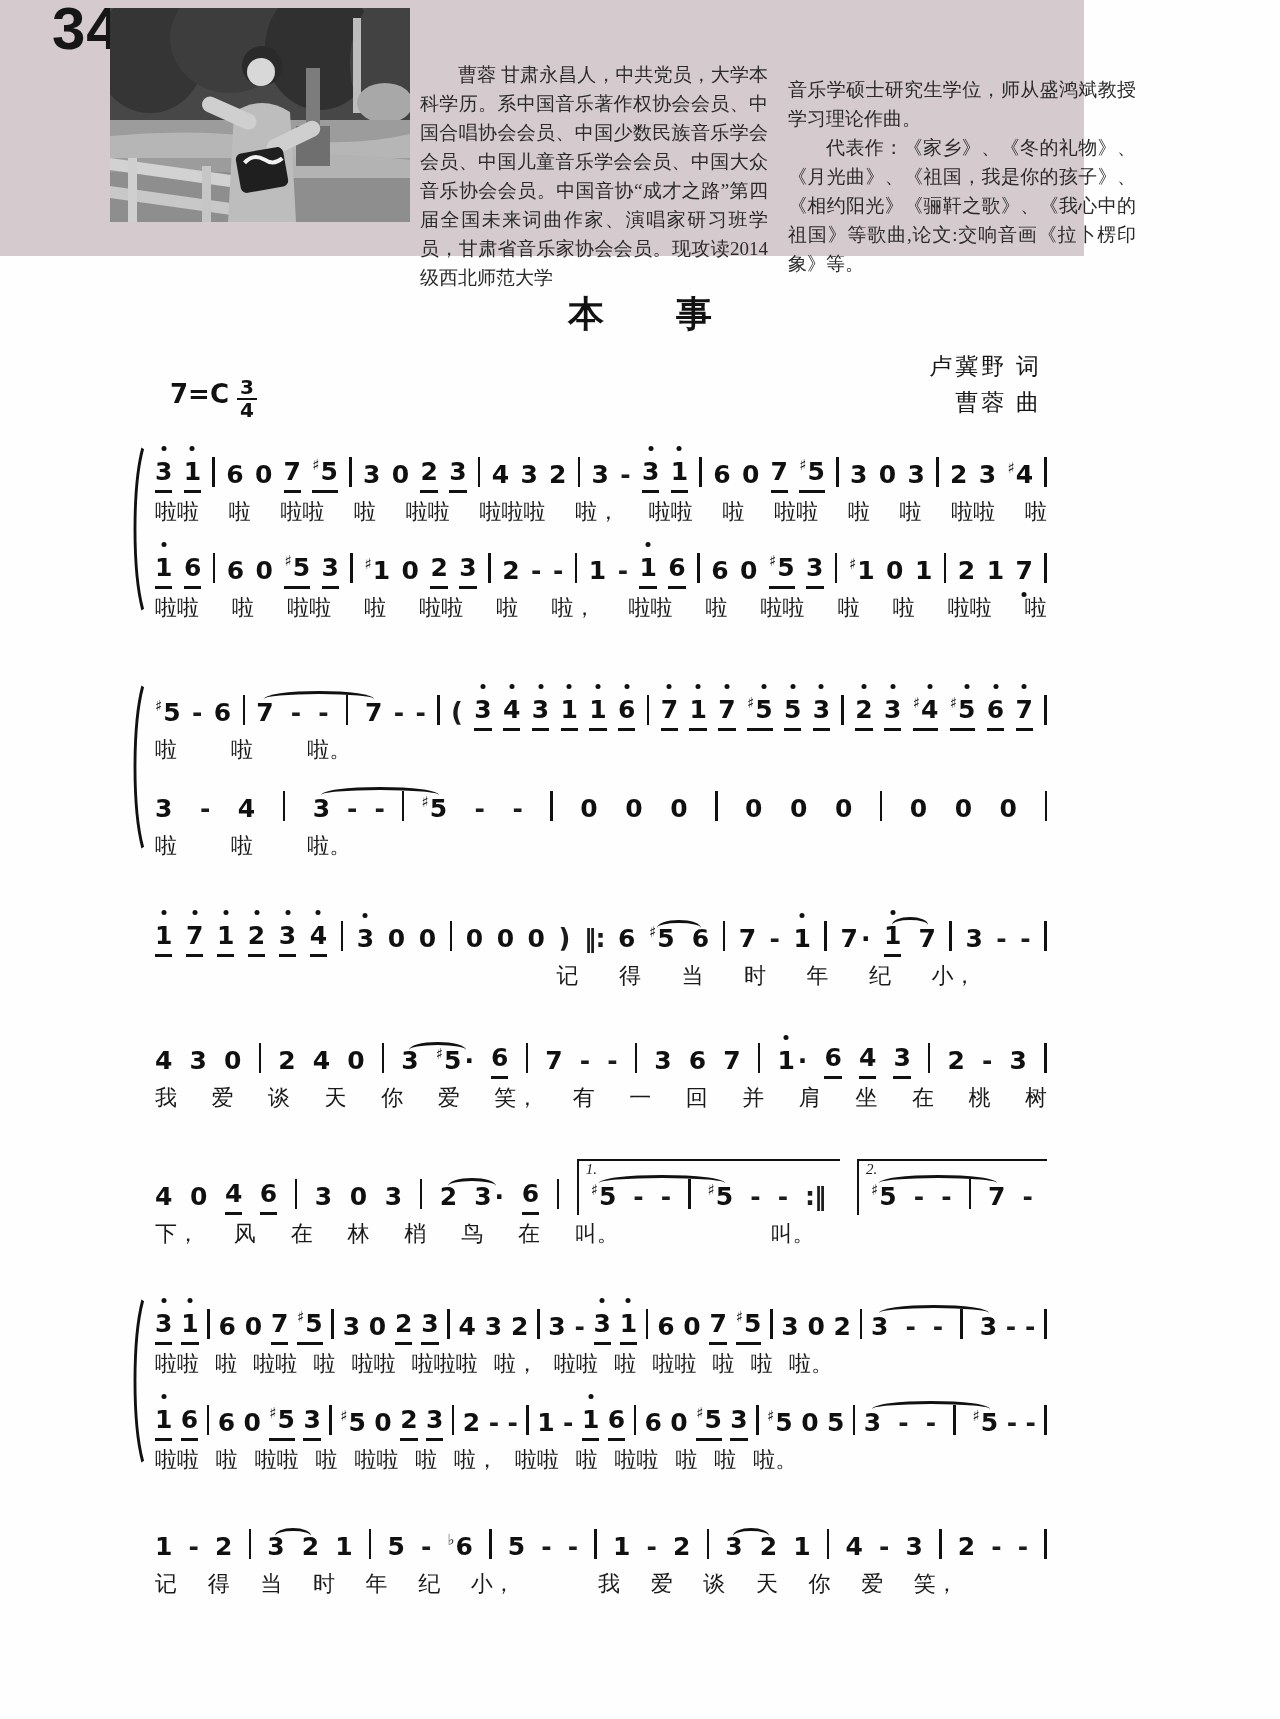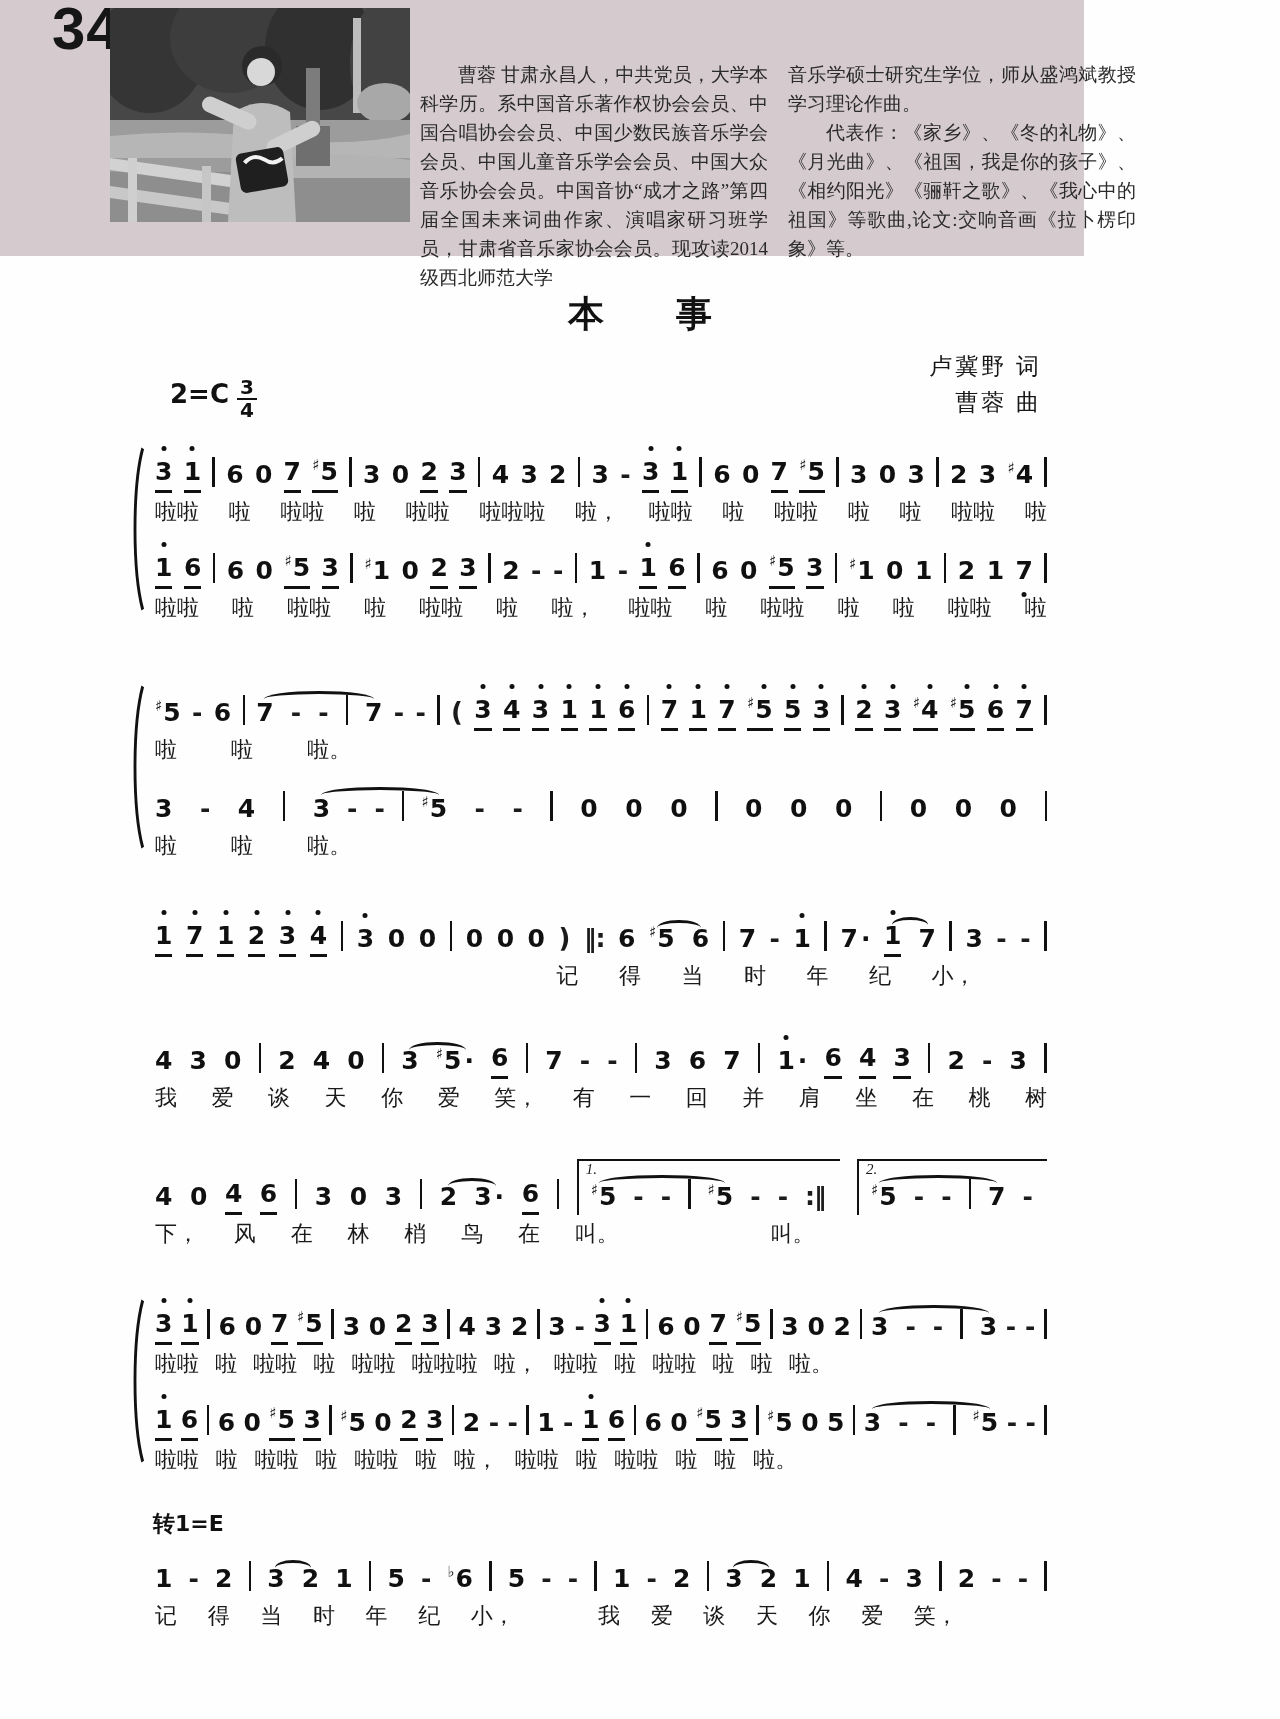--- a/index.html
+++ b/index.html
@@ -3,21 +3,21 @@
 <meta charset="utf-8">
 <style>
   html,body{margin:0;padding:0;}
   body{width:1280px;height:1719px;overflow:hidden;background:#fefefe;font-family:"Liberation Serif",serif;color:#1b1b1b;}
   
   .band{position:relative;width:1084px;height:256px;background:#d5cbce;}
   .page-num{position:absolute;left:52px;top:-6px;font:600 60px "Liberation Sans",sans-serif;color:#161616;letter-spacing:1px;}
   .photo{position:absolute;left:110px;top:8px;width:300px;height:214px;background:#8f8f8f;overflow:hidden;}
   .photo svg{display:block;width:100%;height:100%;}
   .band-title{position:absolute;left:420px;top:6px;width:716px;text-align:center;font:900 40px "Liberation Sans",sans-serif;color:#141414;letter-spacing:3px;}
-  .bio{position:absolute;left:420px;top:60px;width:716px;display:flex;gap:20px;}
+  .bio{position:absolute;left:420px;top:60px;width:716px;display:flex;gap:20px;align-items:center;}
   .bio .col{flex:1;font:19px/29px "Liberation Serif",serif;color:#2a2a2a;text-align:justify;}
   .bio p{margin:0;}
   .bio .ind{text-indent:2em;}
   
   .song-title{margin-top:34px;text-align:center;font:700 36px "Liberation Serif",serif;color:#111;}
   .meta{position:relative;height:84px;margin-top:14px;}
   .keysig{position:absolute;left:170px;top:26px;display:flex;align-items:flex-start;font:700 26px "DejaVu Sans",sans-serif;color:#111;}
   .frac{display:inline-flex;flex-direction:column;align-items:center;font:700 20px "DejaVu Sans",sans-serif;line-height:1.05;margin-left:8px;transform:translateY(-2px);}
   .frac .num{border-bottom:2px solid #111;padding:0 3px;}
   .credits{position:absolute;right:238px;top:-4px;text-align:right;font:400 23px "Liberation Serif",serif;line-height:36px;color:#161616;letter-spacing:3px;}
@@ -87,21 +87,21 @@
       <p>音乐学硕士研究生学位，师从盛鸿斌教授学习理论作曲。</p>
       <p class="ind">代表作：《家乡》、《冬的礼物》、《月光曲》、《祖国，我是你的孩子》、《相约阳光》《骊靬之歌》、《我心中的祖国》等歌曲,论文:交响音画《拉卜楞印象》等。</p>
     </div>
   </div>
 </div>
 
 <div class="song-title">本　　事</div>
 
 <div class="meta">
   <div class="keysig">
-    <span>2=C</span>
+    <span>7=C</span>
     <span class="frac">
       <span class="num">3</span>
       <span>4</span>
     </span>
   </div>
   <div class="credits">
     <div>卢冀野 词</div>
     <div>曹蓉 曲</div>
   </div>
 </div>
@@ -1008,21 +1008,20 @@
             <span>啦</span>
             <span>啦啦</span>
             <span>啦</span>
             <span>啦</span>
             <span>啦。</span>
           </div>
         </div>
       </div>
     </div>
     <div class="msystem" style="margin-top: 28px;">
-      <div class="mod-label">转1=E</div>
       <div class="mpart">
         <div class="mrow">
           <span class="note">
             <span class="d">1</span>
           </span>
           <span class="dash">-</span>
           <span class="note">
             <span class="d">2</span>
           </span>
           <span class="bar"></span>

